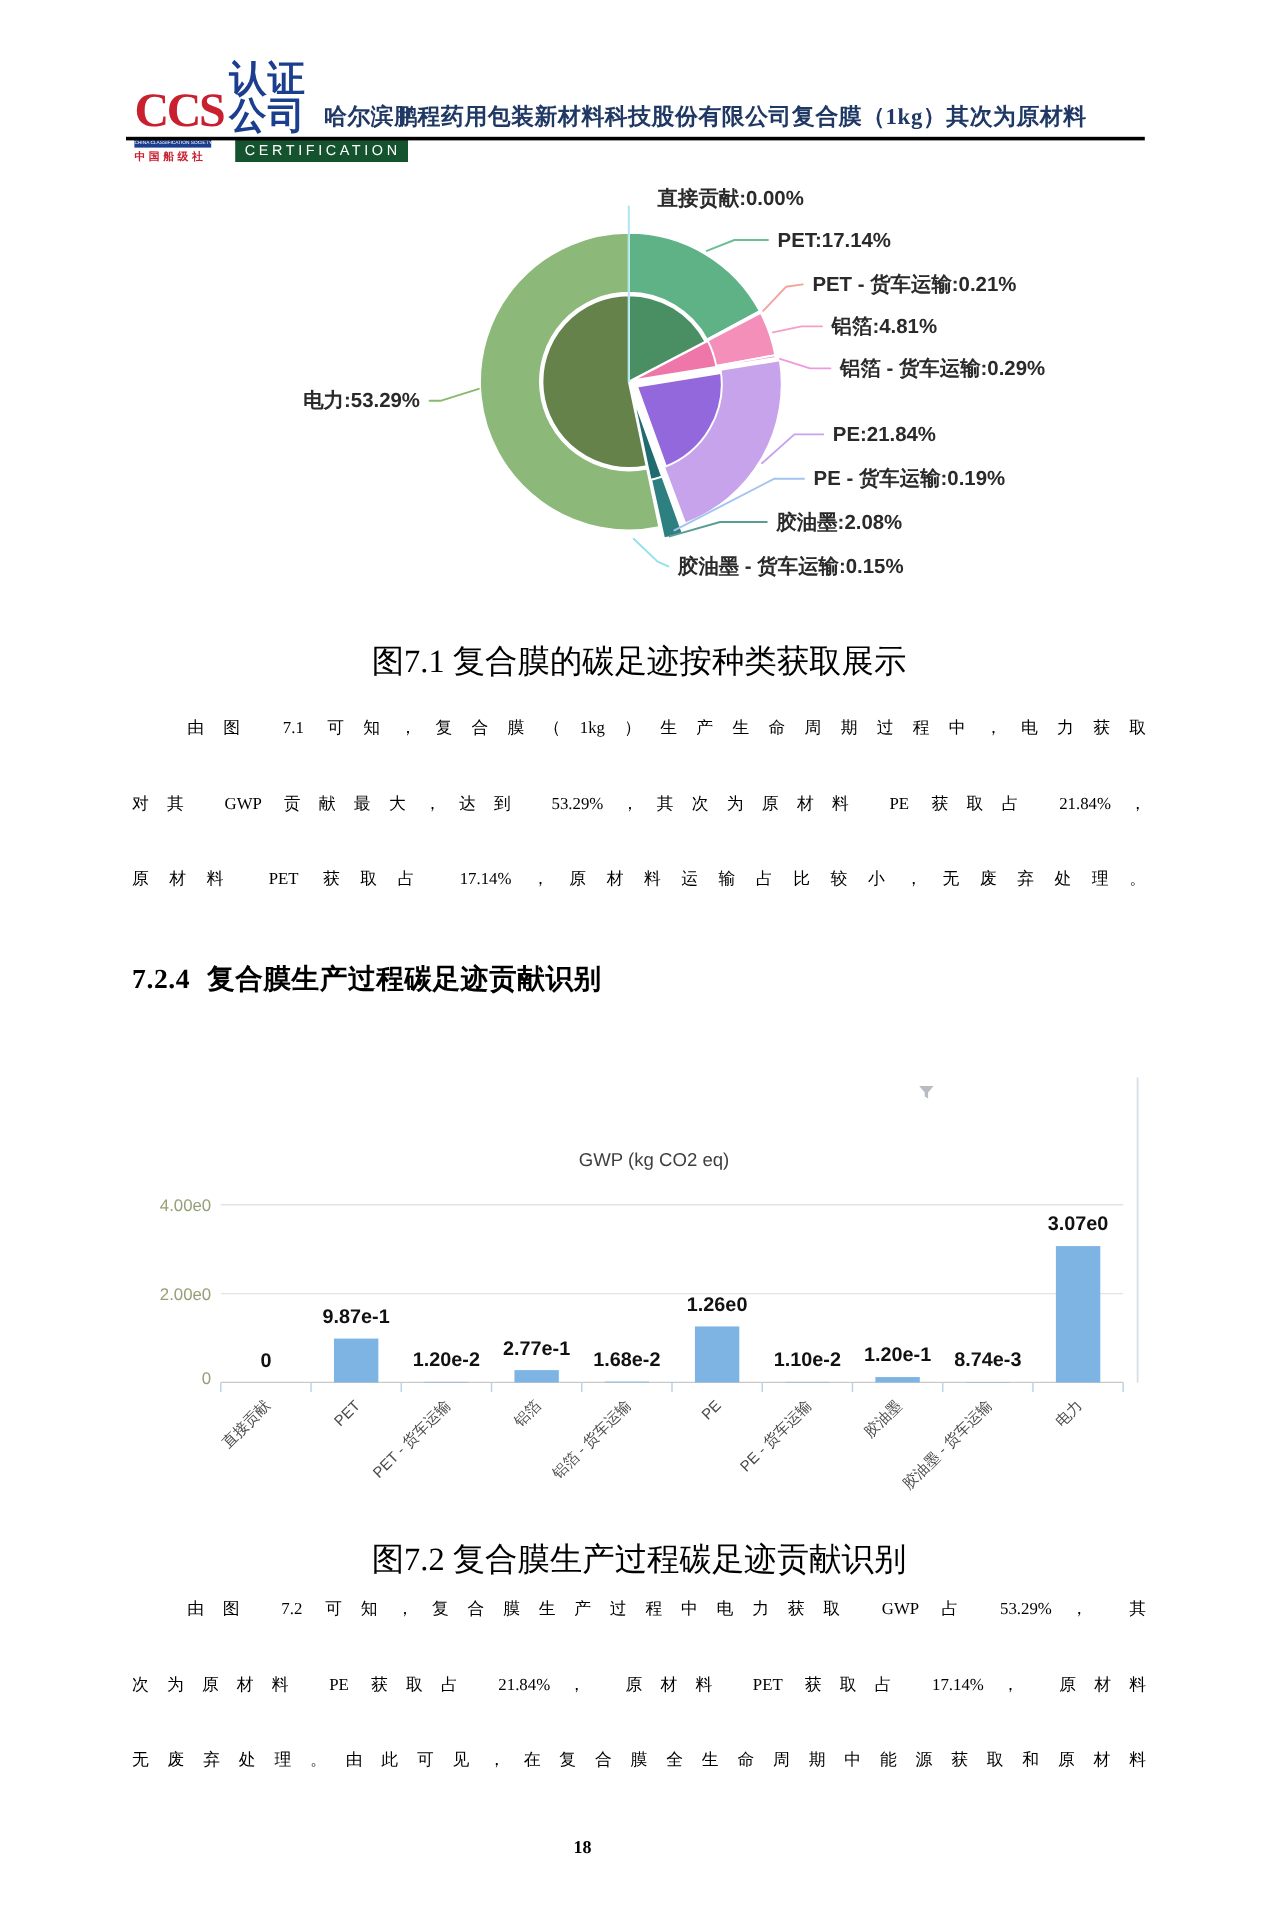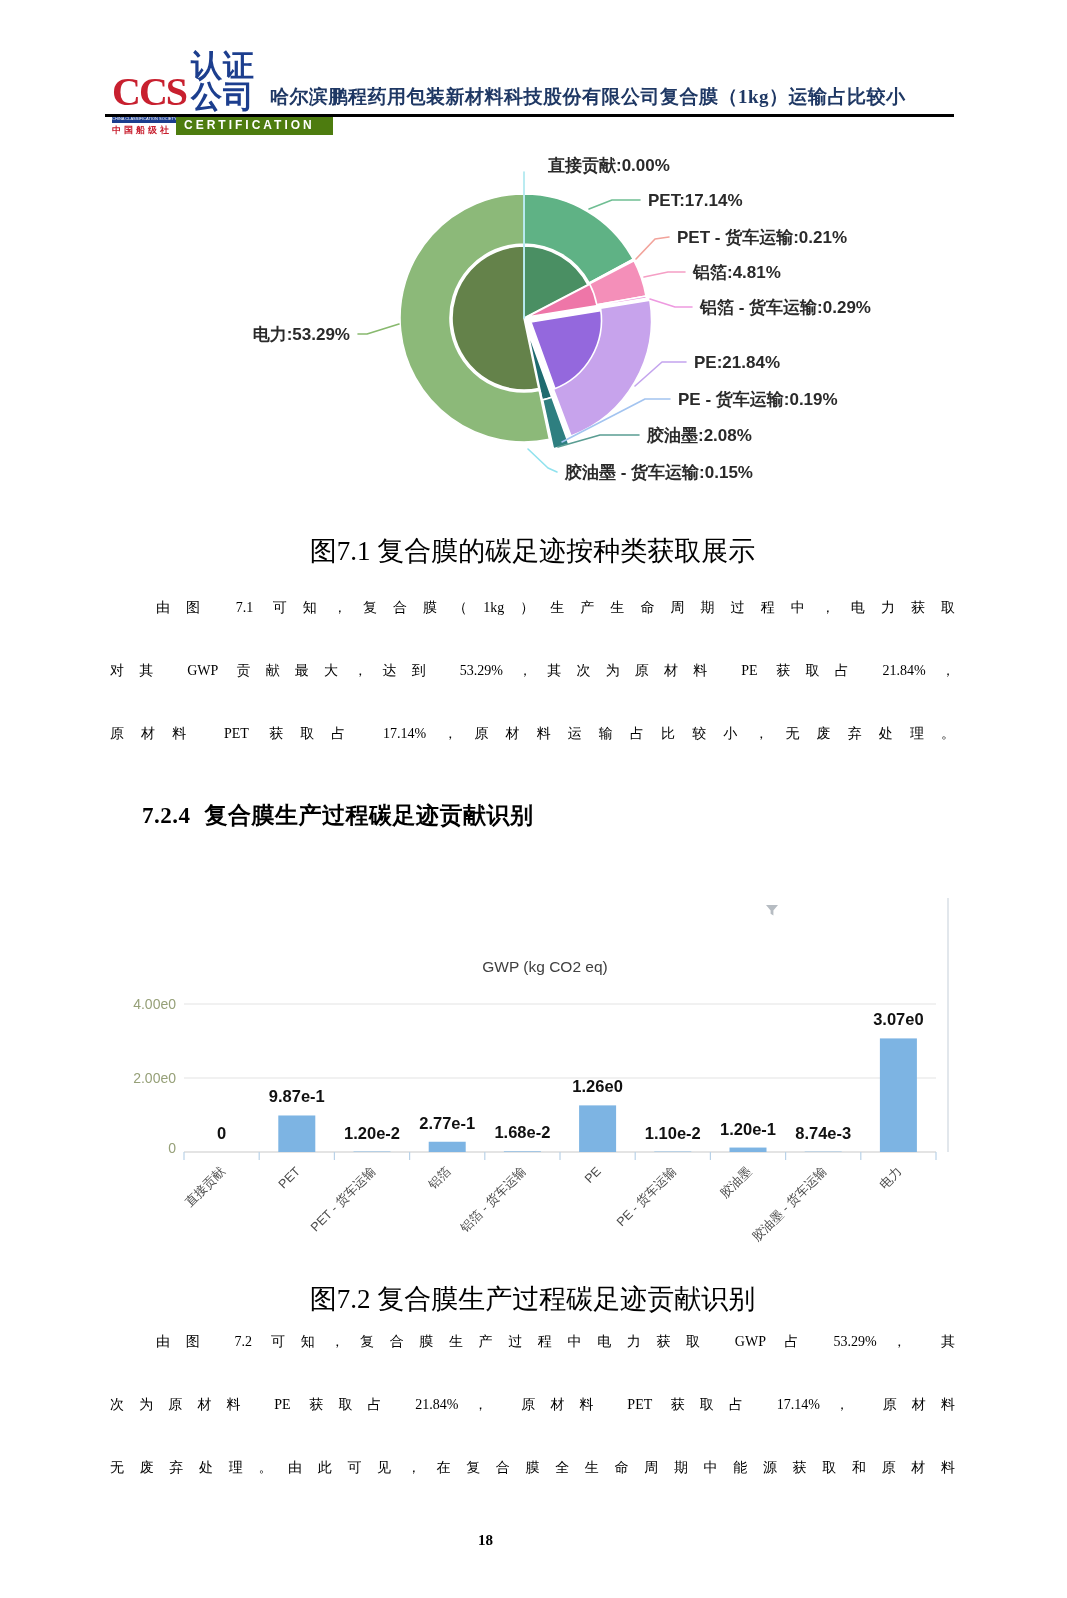--- a/index.html
+++ b/index.html
@@ -6,44 +6,44 @@
   body{
     width:1067px;height:1598px;position:relative;background:#ffffff;
     font-family:"Liberation Serif","DejaVu Serif",serif;color:#000;overflow:hidden;
   }
   
   .logo{position:absolute;left:112px;top:50px;width:160px;}
   .logo-row1{display:flex;align-items:flex-end;line-height:1;}
   .logo-ccs{font-family:"Liberation Serif",serif;font-weight:bold;font-size:40px;color:#c8202f;letter-spacing:-2px;}
   .logo-cn{font-family:"Liberation Sans","DejaVu Sans",sans-serif;font-weight:bold;font-size:31px;color:#1c3e8e;margin-left:5px;letter-spacing:1px;}
   .logo-row2{display:flex;margin-top:3px;align-items:flex-start;}
-  .logo-left{width:64px;margin-right:0;}
+  .logo-left{width:64px;margin-right:20px;}
   .logo-soc-en{background:#1c3e8e;color:#fff;font-family:"Liberation Sans",sans-serif;font-size:4px;line-height:8px;height:8px;text-align:center;overflow:hidden;white-space:nowrap;}
   .logo-soc-cn{color:#c8202f;font-family:"Liberation Sans",sans-serif;font-size:9px;font-weight:bold;letter-spacing:3px;margin-top:1px;white-space:nowrap;}
-  .logo-cert{background:#4d7c0f;color:#fff;font-family:"Liberation Sans",sans-serif;font-weight:bold;font-size:12px;letter-spacing:3px;padding:3px 18px 3px 8px;white-space:nowrap;}
+  .logo-cert{background:#14532d;color:#fff;font-family:"Liberation Sans",sans-serif;font-weight:normal;font-size:12px;letter-spacing:3px;padding:3px 6px 3px 8px;white-space:nowrap;}
   .header-title{
     position:absolute;left:270px;top:84px;width:690px;
     font-weight:bold;font-size:19px;color:#1f3864;letter-spacing:0.5px;
   }
   .header-rule{position:absolute;left:105px;top:114px;width:849px;height:3px;background:#000;}
   
   .pie-figure{position:absolute;left:90px;top:135px;}
   .bar-figure{position:absolute;left:100px;top:880px;}
   .caption{position:absolute;left:110px;width:845px;text-align:center;font-size:27px;color:#000;}
   #caption1{top:533px;}
   #caption2{top:1281px;}
   
   .para{position:absolute;left:110px;width:845px;font-size:14px;line-height:63px;}
   #para1{top:576px;}
   #para2{top:1310px;}
   .para-line{text-align:justify;text-align-last:justify;white-space:normal;}
   .indent{text-indent:46px;}
   .section-heading{
     position:absolute;left:110px;top:800px;width:845px;
-    font-weight:bold;font-size:23px;letter-spacing:0.5px;margin-left:32px;
+    font-weight:bold;font-size:23px;letter-spacing:0.5px;
   }
   .section-heading .sec-num{margin-right:14px;}
   .page-number{position:absolute;left:0;top:1532px;width:971px;text-align:center;font-size:15px;font-weight:bold;}
   svg text{user-select:none;}
 </style>
 </head>
 <body>
 
 <div class="logo">
   <div class="logo-row1">
@@ -51,21 +51,21 @@
     <span class="logo-cn">认证公司</span>
   </div>
   <div class="logo-row2">
     <div class="logo-left">
       <div class="logo-soc-en">CHINA CLASSIFICATION SOCIETY</div>
       <div class="logo-soc-cn">中国船级社</div>
     </div>
     <div class="logo-cert">CERTIFICATION</div>
   </div>
 </div>
-<div class="header-title">哈尔滨鹏程药用包装新材料科技股份有限公司复合膜（1kg）运输占比较小</div>
+<div class="header-title">哈尔滨鹏程药用包装新材料科技股份有限公司复合膜（1kg）其次为原材料</div>
 <div class="header-rule"></div>
 
 <svg id="pie-svg" class="pie-figure" width="890" height="362" viewBox="0 0 890 362">
     <path d="M434,183 L434,111 A72,72 0 0 1 497.84155441044004,149.7095219250486 Z" fill="#4a8f63" stroke="#ffffff" stroke-width="1.6" stroke-linejoin="round"></path>
     <path d="M436.8472884349709,182.0550404410341 L500.68884284541093,148.76456236608269 A72,72 0 0 1 507.9251134425979,170.56840506834308 Z" fill="#ee76a8" stroke="#ffffff" stroke-width="1.6" stroke-linejoin="round"></path>
     <path d="M440.8948750825844,187.05717852645859 L511.9727000902114,175.57054315376757 A72,72 0 0 1 465.369114947373,254.76989212620137 Z" fill="#9468dd" stroke="#ffffff" stroke-width="1.6" stroke-linejoin="round"></path>
     <path d="M437.2790498233913,194.54330248480554 L461.7532896881799,262.2560160845483 A72,72 0 0 1 452.05688477481726,265.0104266928248 Z" fill="#1f6b6f" stroke="#ffffff" stroke-width="1.6" stroke-linejoin="round"></path>
     <path d="M434,183 L448.777834951426,253.46712420801924 A72,72 0 1 1 434,111 Z" fill="#64824a" stroke="#ffffff" stroke-width="1.6" stroke-linejoin="round"></path>
     <path d="M434,59 A124,124 0 0 1 543.1832956715652,124.22068436690036 L499.1577732233535,147.92202131573086 A74,74 0 0 0 434,109 Z" fill="#5fb285" stroke="#ffffff" stroke-width="1.6" stroke-linejoin="round"></path>
     <path d="M543.1832956715652,124.22068436690036 A124,124 0 0 1 543.9493437068691,125.66639887091702 L499.61493092184116,148.78478642296662 A74,74 0 0 0 499.1577732233535,147.92202131573086 Z" fill="#f2998f" stroke="#ffffff" stroke-width="1.6" stroke-linejoin="round"></path>

